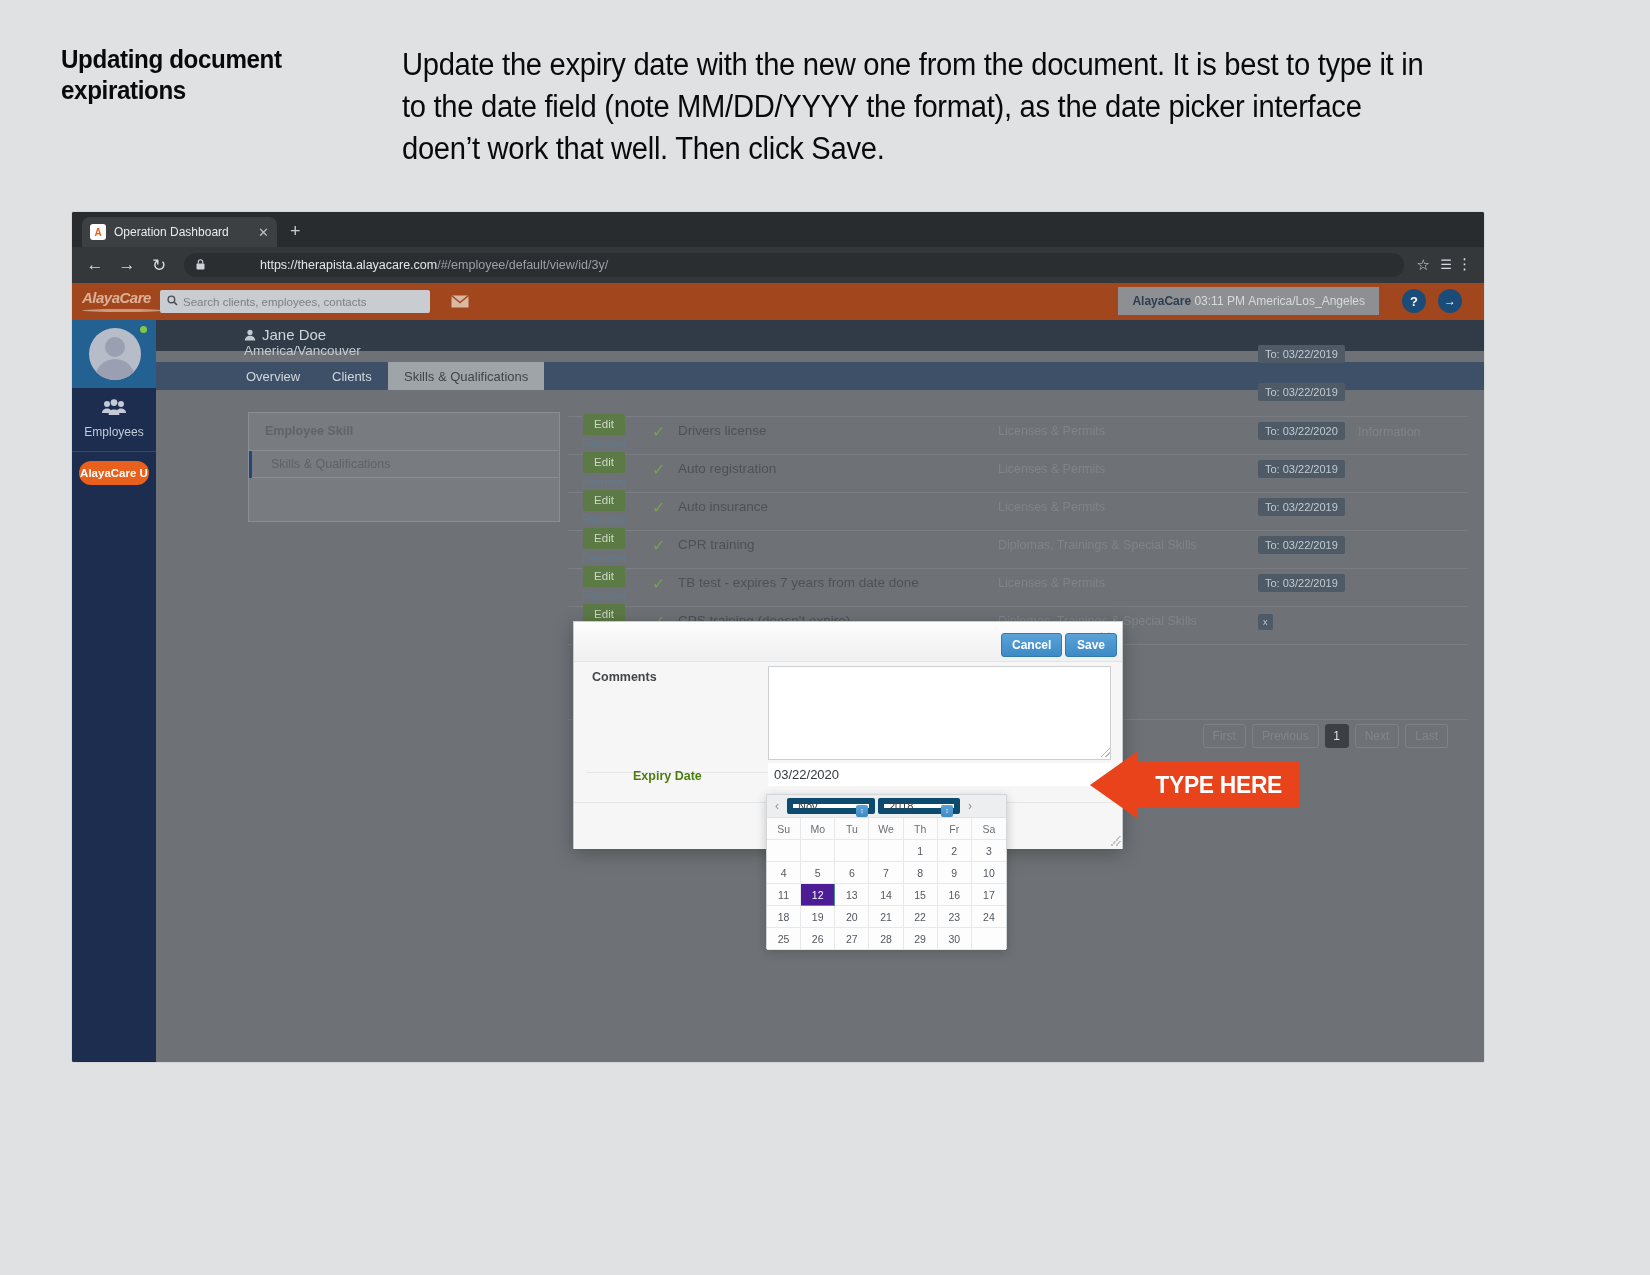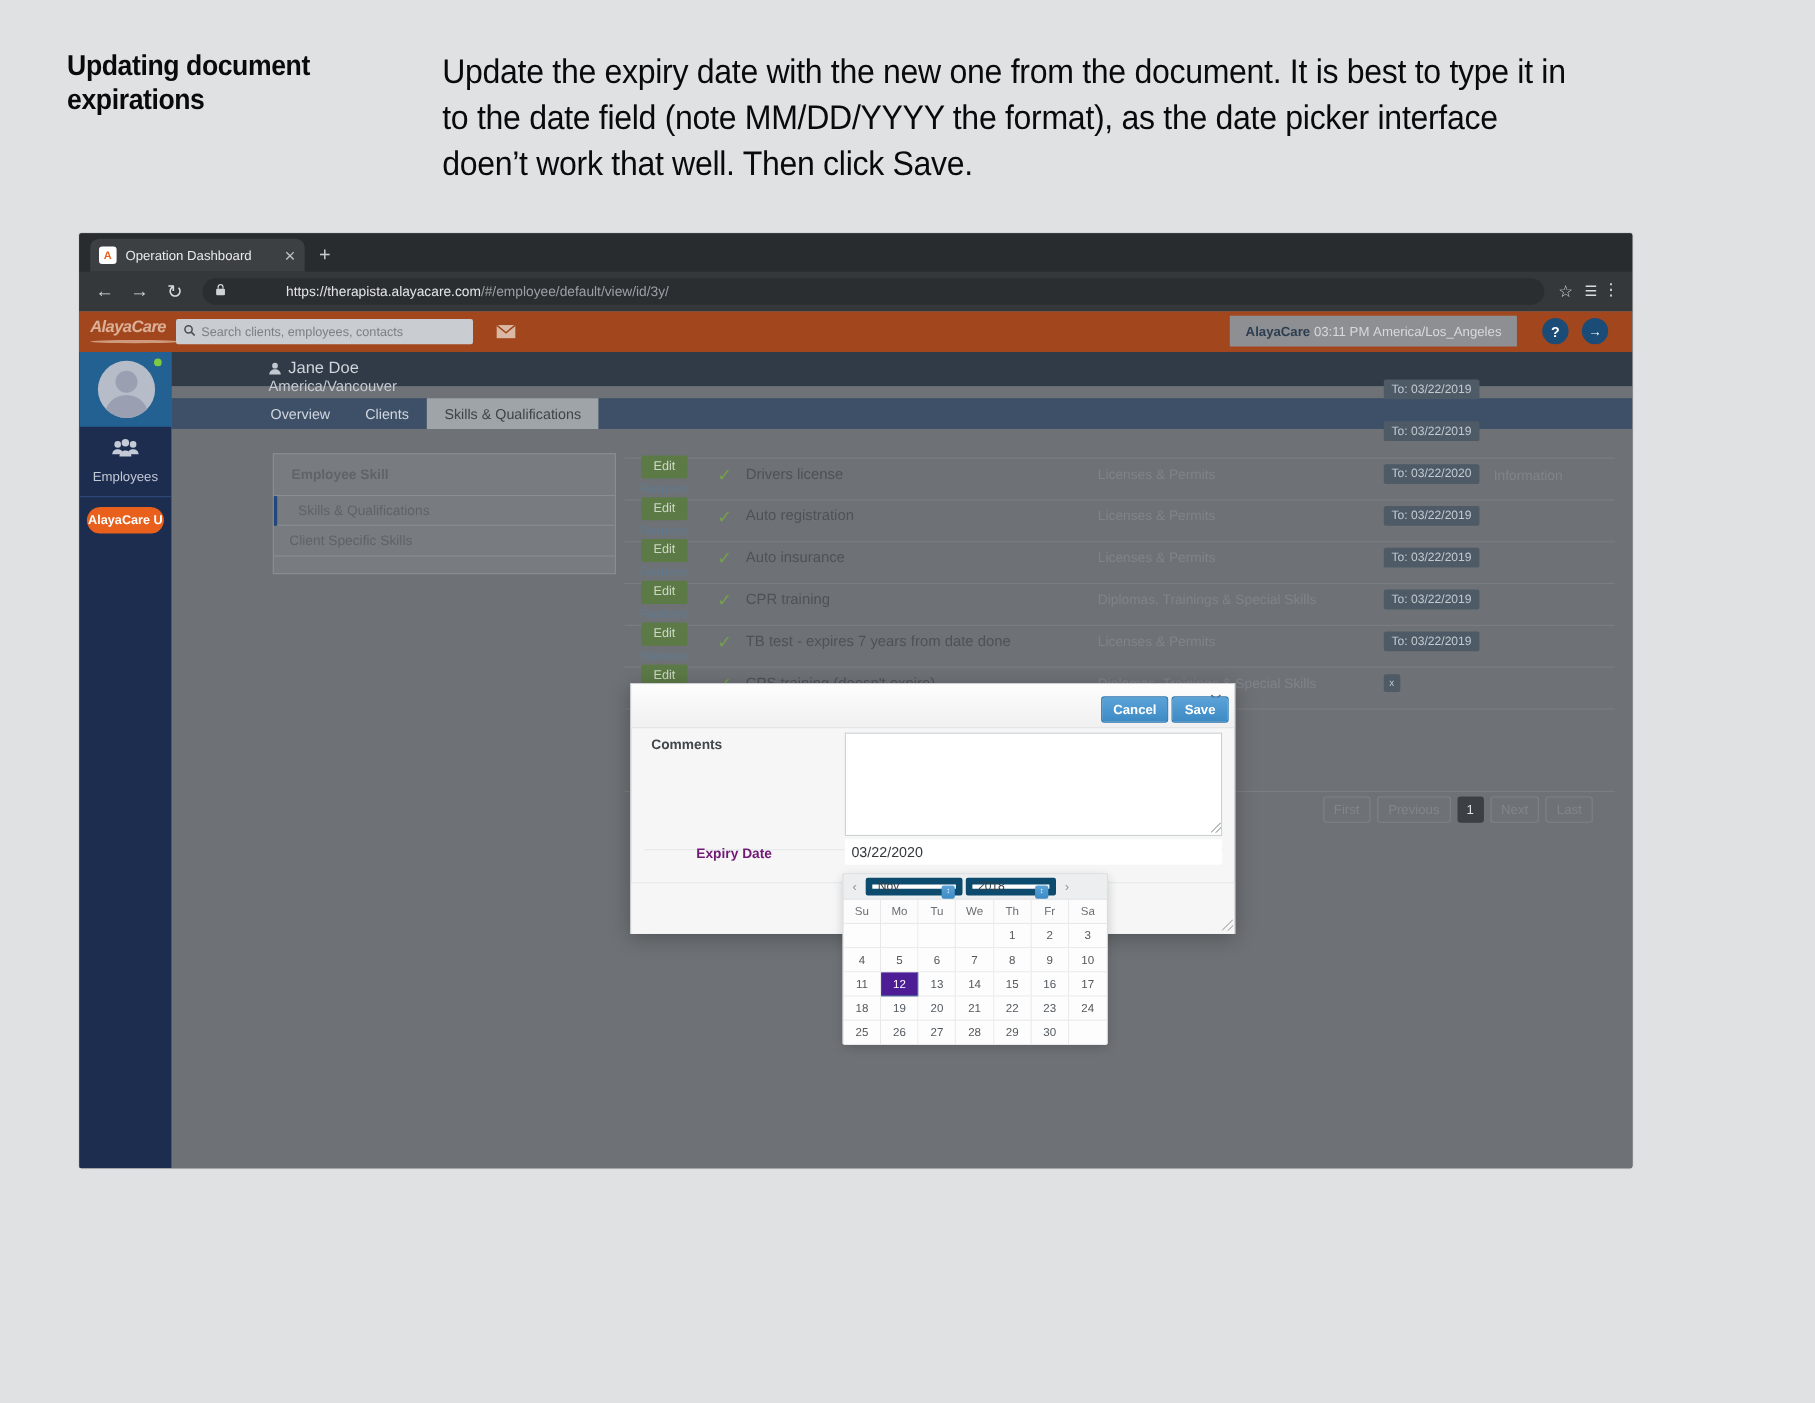--- a/index.html
+++ b/index.html
@@ -224,21 +224,21 @@
     background:#fff;border:1px solid #ccd0d3;box-sizing:border-box;resize:none;outline:none;
     font-family:"Liberation Sans", sans-serif;font-size:13px;padding:5px;
   }
   #comments-grip{
     position:absolute;left:527px;top:126px;width:9px;height:9px;
     background:
       linear-gradient(135deg,transparent 45%,#b9bdc0 45%,#b9bdc0 55%,transparent 55%),
       linear-gradient(135deg,transparent 70%,#b9bdc0 70%,#b9bdc0 80%,transparent 80%);
   }
   #row-sep{position:absolute;left:12px;top:150px;width:526px;height:1px;background:#e4e6e8;}
-  #lbl-expiry{position:absolute;left:18px;top:147px;font-size:12.5px;font-weight:bold;color:#701a75;padding-left:41px;}
+  #lbl-expiry{position:absolute;left:18px;top:147px;font-size:12.5px;font-weight:bold;color:#4d7c0f;padding-left:41px;}
   #expiry-input{
     position:absolute;left:194px;top:141px;width:343px;height:23px;
     background:#fff;border:none;border-bottom:0;outline:none;box-sizing:border-box;
     font-family:"Liberation Sans", sans-serif;font-size:13px;color:#33383d;padding:0 6px;
   }
   #modal-footer{
     position:absolute;left:0;top:180px;width:100%;height:47px;
     background:#f6f6f6;border-top:1px solid #e4e6e8;box-sizing:border-box;
   }
   .mbtn{
@@ -419,23 +419,20 @@
         <div class="tab-item" id="tab-clients">Clients</div>
         <div class="tab-item active" id="tab-skills">Skills &amp; Qualifications</div>
       </div>
 
       <div id="subcard">
         <div id="subcard-title">Employee Skill</div>
         <div id="sub-skills">
           <div id="sub-skills-accent"></div>
           <div id="sub-skills-label">Skills &amp; Qualifications</div>
         </div>
-        <div id="sub-client">
-          <div id="sub-client-label">Client Specific Skills</div>
-        </div>
       </div>
 
       <div id="table">
         <div id="table-head-sort">⌃</div>
         <div id="table-head-info">Information</div>
         <div id="table-rows">
             <div class="trow" style="top: 4px;">
               <div class="cell-actions"><span class="btn-edit">Edit</span><span class="lnk-remove">Remove</span></div>
               <div class="cell-check">✓</div>
               <div class="cell-name">Drivers license</div>
@@ -585,15 +582,21 @@
             <div class="dp-cell dp-day">26</div>
             <div class="dp-cell dp-day">27</div>
             <div class="dp-cell dp-day">28</div>
             <div class="dp-cell dp-day">29</div>
             <div class="dp-cell dp-day">30</div>
             <div class="dp-cell dp-day empty"></div>
           </div>
         </div>
     </div>
 
+    <div id="callout">
+      <div id="callout-tail"></div>
+      <div id="callout-body">
+        <span id="callout-text">TYPE HERE</span>
+      </div>
+    </div>
 
   </div>
 </div>
 
 </body></html>

